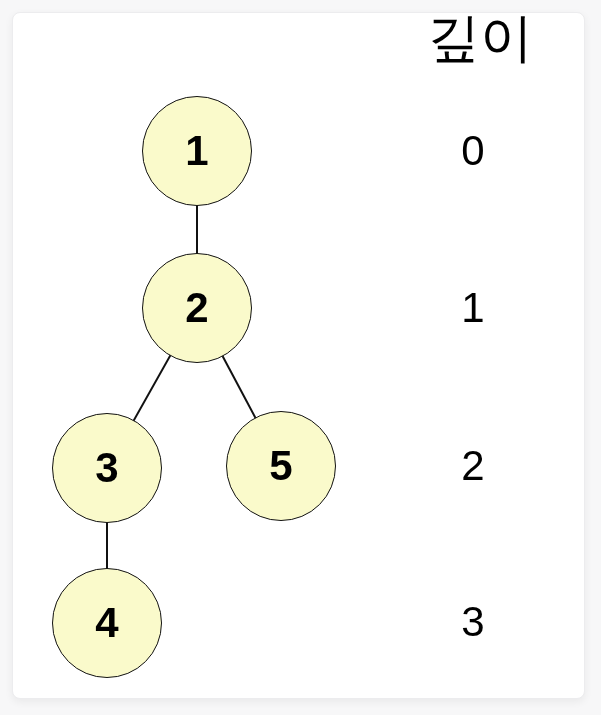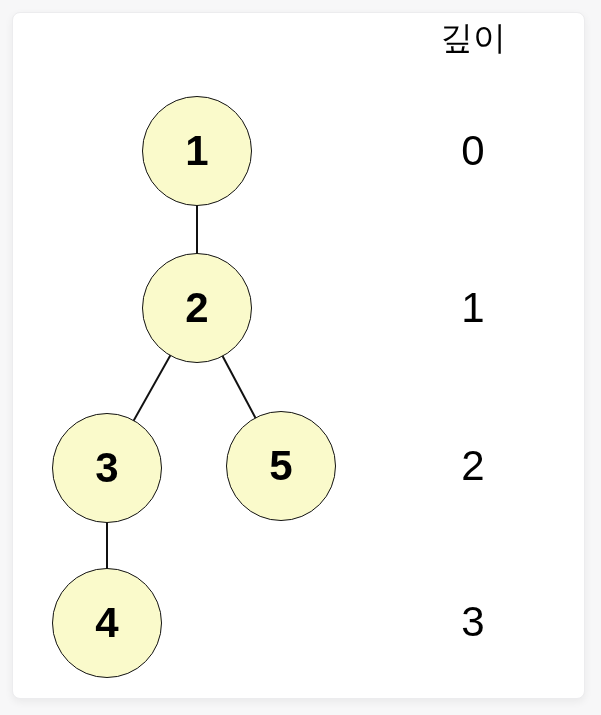--- a/index.html
+++ b/index.html
@@ -43,22 +43,22 @@
   .node-1 { left: 142px; top:  96px; }
   .node-2 { left: 142px; top: 253px; }
   .node-3 { left:  52px; top: 413px; }
   .node-5 { left: 226px; top: 411px; }
   .node-4 { left:  52px; top: 568px; }
 
   .depth-col-header {
     position: absolute;
     left: 413px; top: 18px;
     width: 120px;
-    text-align: center;
-    font-size: 33px;
+    text-align: right;
+    font-size: 53px;
     line-height: 40px;
     color: #000000;
   }
   .depth-val {
     position: absolute;
     left: 413px;
     width: 120px;
     text-align: center;
     font-size: 42px;
     line-height: 42px;

